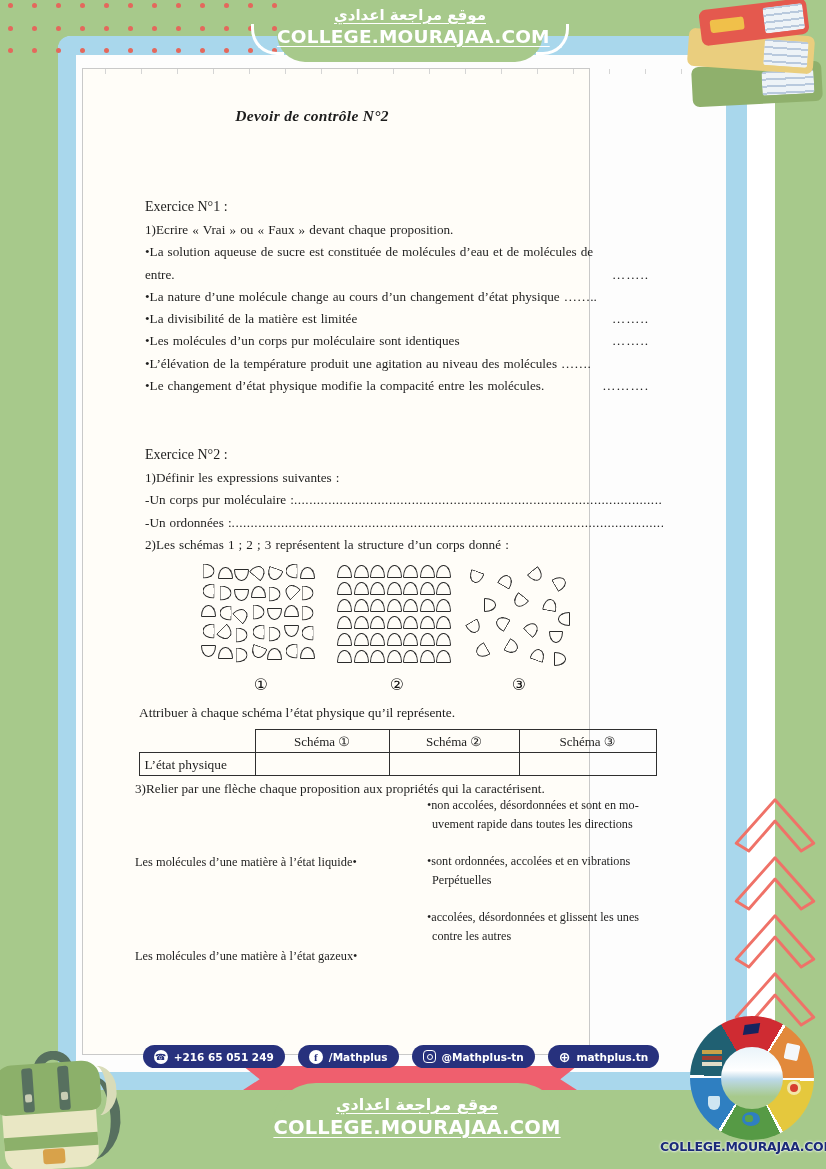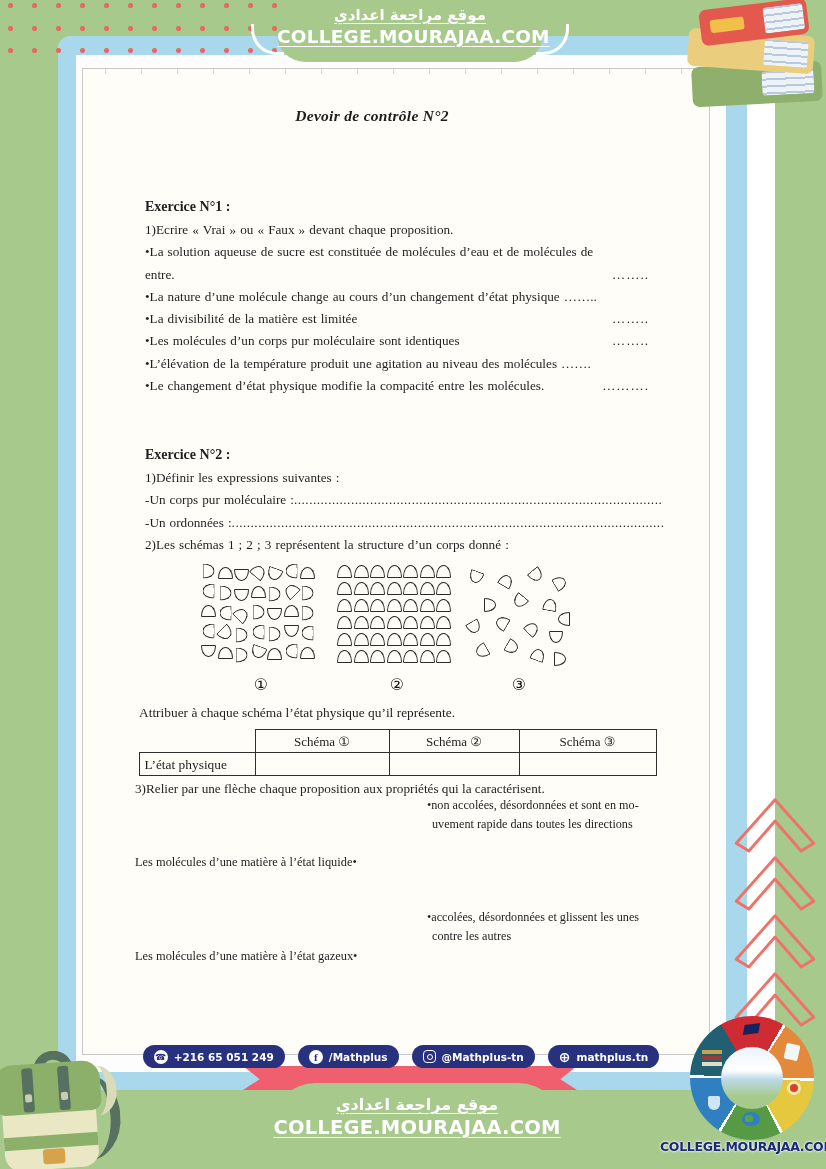--- a/index.html
+++ b/index.html
@@ -38,28 +38,28 @@
   .bk-yellow{left:2px;top:30px;width:126px;height:38px;background:#eace7e;transform:rotate(4deg);}
   .bk-yellow::after{right:6px;top:6px;width:44px;height:26px;}
   .bk-red{left:14px;top:2px;width:108px;height:36px;background:#e4594e;transform:rotate(-7deg);}
   .bk-red::after{right:4px;top:5px;width:40px;height:26px;}
   .bk-red::before{content:"";position:absolute;left:10px;top:11px;width:34px;height:13px;background:#f0c04a;border-radius:3px;}
 
   
   .chev{position:absolute;left:731px;width:88px;height:62px;z-index:5;}
 
   
-  .scan{position:absolute;left:82px;top:68px;width:628px;height:987px;background:#fffdf8;
+  .scan{position:absolute;left:82px;top:68px;width:508px;height:987px;background:#fffdf8;
         border:1px solid #c9c9c9;z-index:4;color:#1e1e1e;}
   .ticks{position:absolute;left:22px;top:0;width:580px;height:5px;
          background:repeating-linear-gradient(90deg,#d5d5d5 0 1px,transparent 1px 36px);}
   .doc-title{position:absolute;top:38px;left:0;width:100%;text-align:center;transform:translateX(-24px);
              font-weight:bold;font-style:italic;font-size:15.5px;letter-spacing:.3px;}
   .sec{position:absolute;left:62px;width:518px;}
-  .h{font-weight:bold;font-size:14px;margin-bottom:4px;}
+  .h{font-weight:normal;font-size:14px;margin-bottom:4px;}
   .ln{font-size:13.2px;line-height:22.3px;word-spacing:.8px;white-space:nowrap;overflow:hidden;}
   .sp{display:flex;justify-content:space-between;}
   .dr{padding-right:14px;letter-spacing:1px;}
   .dotline{display:flex;}
   .dotline .lbl{white-space:nowrap;}
   .dotline .fill{flex:1;overflow:hidden;white-space:nowrap;letter-spacing:.5px;}
 
   
   .schemas{position:absolute;left:0;top:494px;width:628px;height:136px;}
   .schema{position:absolute;}
@@ -387,20 +387,24 @@
     </div>
 
     <div class="relier">3)Relier par une flèche chaque proposition aux propriétés qui la caractérisent.</div>
 
     <div class="m-left" id="ml2">Les molécules d’une matière à l’état liquide•</div>
     <div class="m-left" id="ml3">Les molécules d’une matière à l’état gazeux•</div>
     <div class="m-right" id="mr1">
       <div>•non accolées, désordonnées et sont en mo-</div>
       <div class="r2">uvement rapide dans toutes les directions</div>
     </div>
+    <div class="m-right" id="mr2">
+      <div>•sont ordonnées, accolées et en vibrations</div>
+      <div class="r2">Perpétuelles</div>
+    </div>
     <div class="m-right" id="mr3">
       <div>•accolées, désordonnées et glissent les unes</div>
       <div class="r2">contre les autres</div>
     </div>
   </div>
 
   <div class="ribbon"></div>
 
   <div class="badges">
     <div class="badge">

